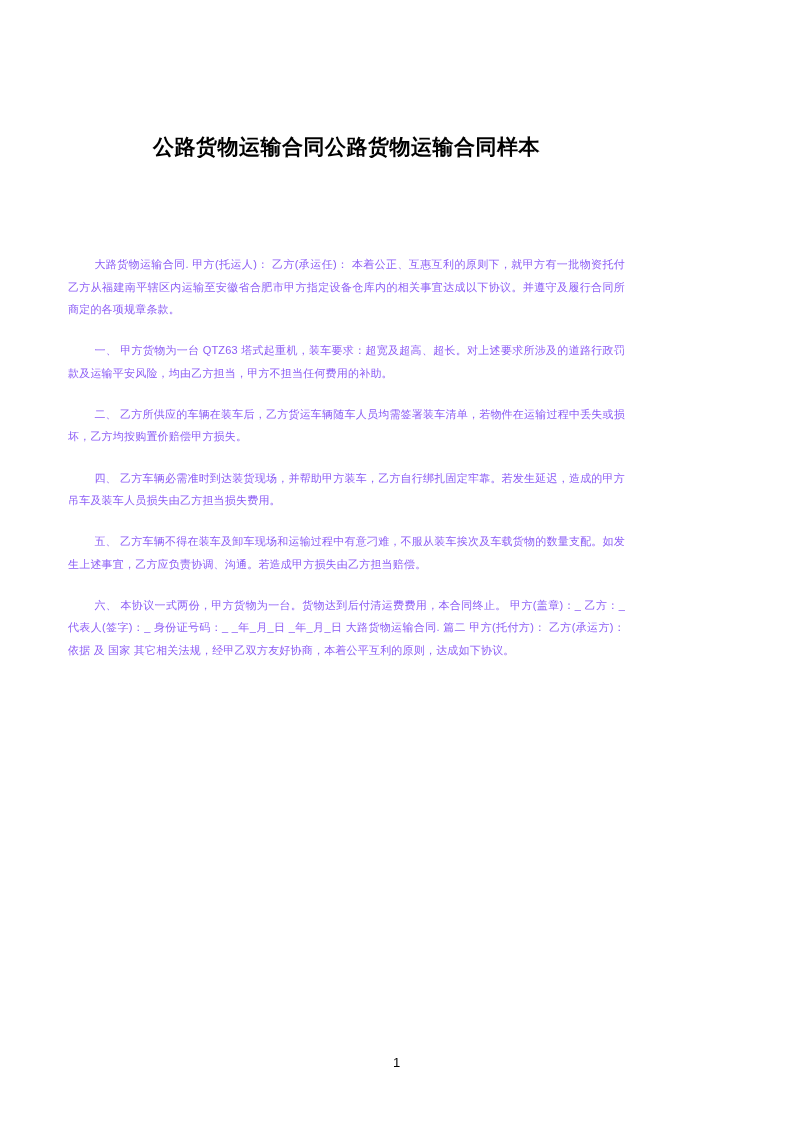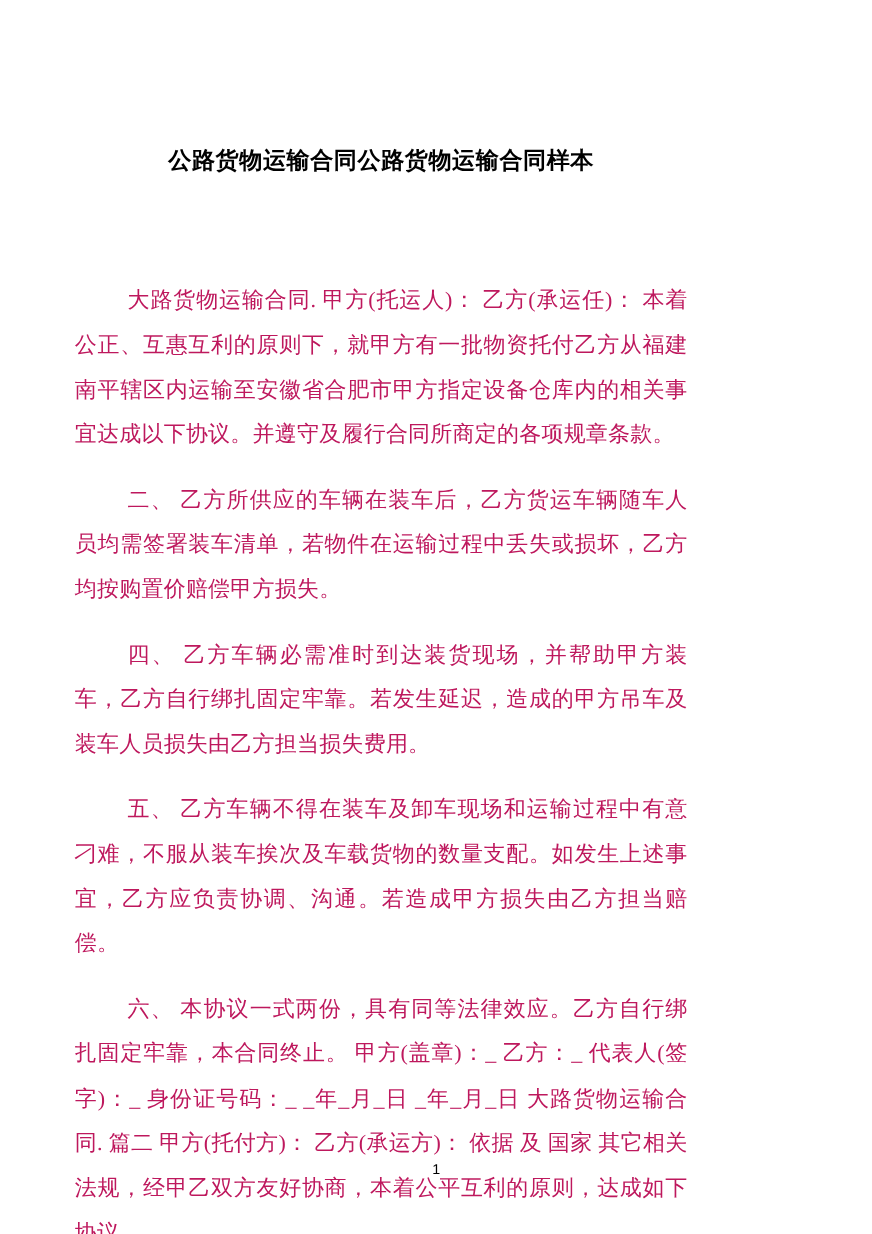--- a/index.html
+++ b/index.html
@@ -30,27 +30,27 @@
     font-size: 21px;
     font-weight: bold;
     letter-spacing: 0.5px;
     line-height: 1.4;
   }
   .body-block {
     margin-top: 92px;
   }
   p.para {
     margin: 0 0 19px 0;
-    font-family: Liberation Serif, serif;
-    font-size: 20px;
+    font-family: Liberation Sans, sans-serif;
+    font-size: 11px;
     line-height: 2.03;
     text-align: justify;
     text-justify: inter-ideograph;
     letter-spacing: 0.2px;
-    color: #be185d;
+    color: #8b5cf6;
   }
   p.para.indent {
     text-indent: 2.4em;
   }
   .page-number {
     position: absolute;
     bottom: 52px;
     left: 0;
     width: 793px;
     text-align: center;
@@ -61,21 +61,22 @@
 </style>
 </head>
 <body>
 
 <div class="page">
 
   <h1 class="doc-title">公路货物运输合同公路货物运输合同样本</h1>
 
   <div class="body-block">
     <p class="para indent">大路货物运输合同.  甲方(托运人)：  乙方(承运任)：  本着公正、互惠互利的原则下，就甲方有一批物资托付乙方从福建南平辖区内运输至安徽省合肥市甲方指定设备仓库内的相关事宜达成以下协议。并遵守及履行合同所商定的各项规章条款。</p>
+    <p class="para indent">一、  甲方货物为一台 QTZ63 塔式起重机，装车要求：超宽及超高、超长。对上述要求所涉及的道路行政罚款及运输平安风险，均由乙方担当，甲方不担当任何费用的补助。</p>
     <p class="para indent">二、 乙方所供应的车辆在装车后，乙方货运车辆随车人员均需签署装车清单，若物件在运输过程中丢失或损坏，乙方均按购置价赔偿甲方损失。</p>
     <p class="para indent">四、  乙方车辆必需准时到达装货现场，并帮助甲方装车，乙方自行绑扎固定牢靠。若发生延迟，造成的甲方吊车及装车人员损失由乙方担当损失费用。</p>
     <p class="para indent">五、  乙方车辆不得在装车及卸车现场和运输过程中有意刁难，不服从装车挨次及车载货物的数量支配。如发生上述事宜，乙方应负责协调、沟通。若造成甲方损失由乙方担当赔偿。</p>
-    <p class="para indent">六、  本协议一式两份，具有同等法律效应。乙方自行绑扎固定牢靠，本合同终止。 甲方(盖章)：_ 乙方：_ 代表人(签字)：_ 身份证号码：_ _年_月_日 _年_月_日 大路货物运输合同. 篇二 甲方(托付方)：  乙方(承运方)：  依据          及 国家 其它相关法规，经甲乙双方友好协商，本着公平互利的原则，达成如下协议。</p>
+    <p class="para indent">六、  本协议一式两份，甲方货物为一台。货物达到后付清运费费用，本合同终止。 甲方(盖章)：_ 乙方：_ 代表人(签字)：_ 身份证号码：_ _年_月_日 _年_月_日 大路货物运输合同. 篇二 甲方(托付方)：  乙方(承运方)：  依据          及 国家 其它相关法规，经甲乙双方友好协商，本着公平互利的原则，达成如下协议。</p>
   </div>
 
   <div class="page-number">1</div>
 
 </div>
 
 </body></html>

